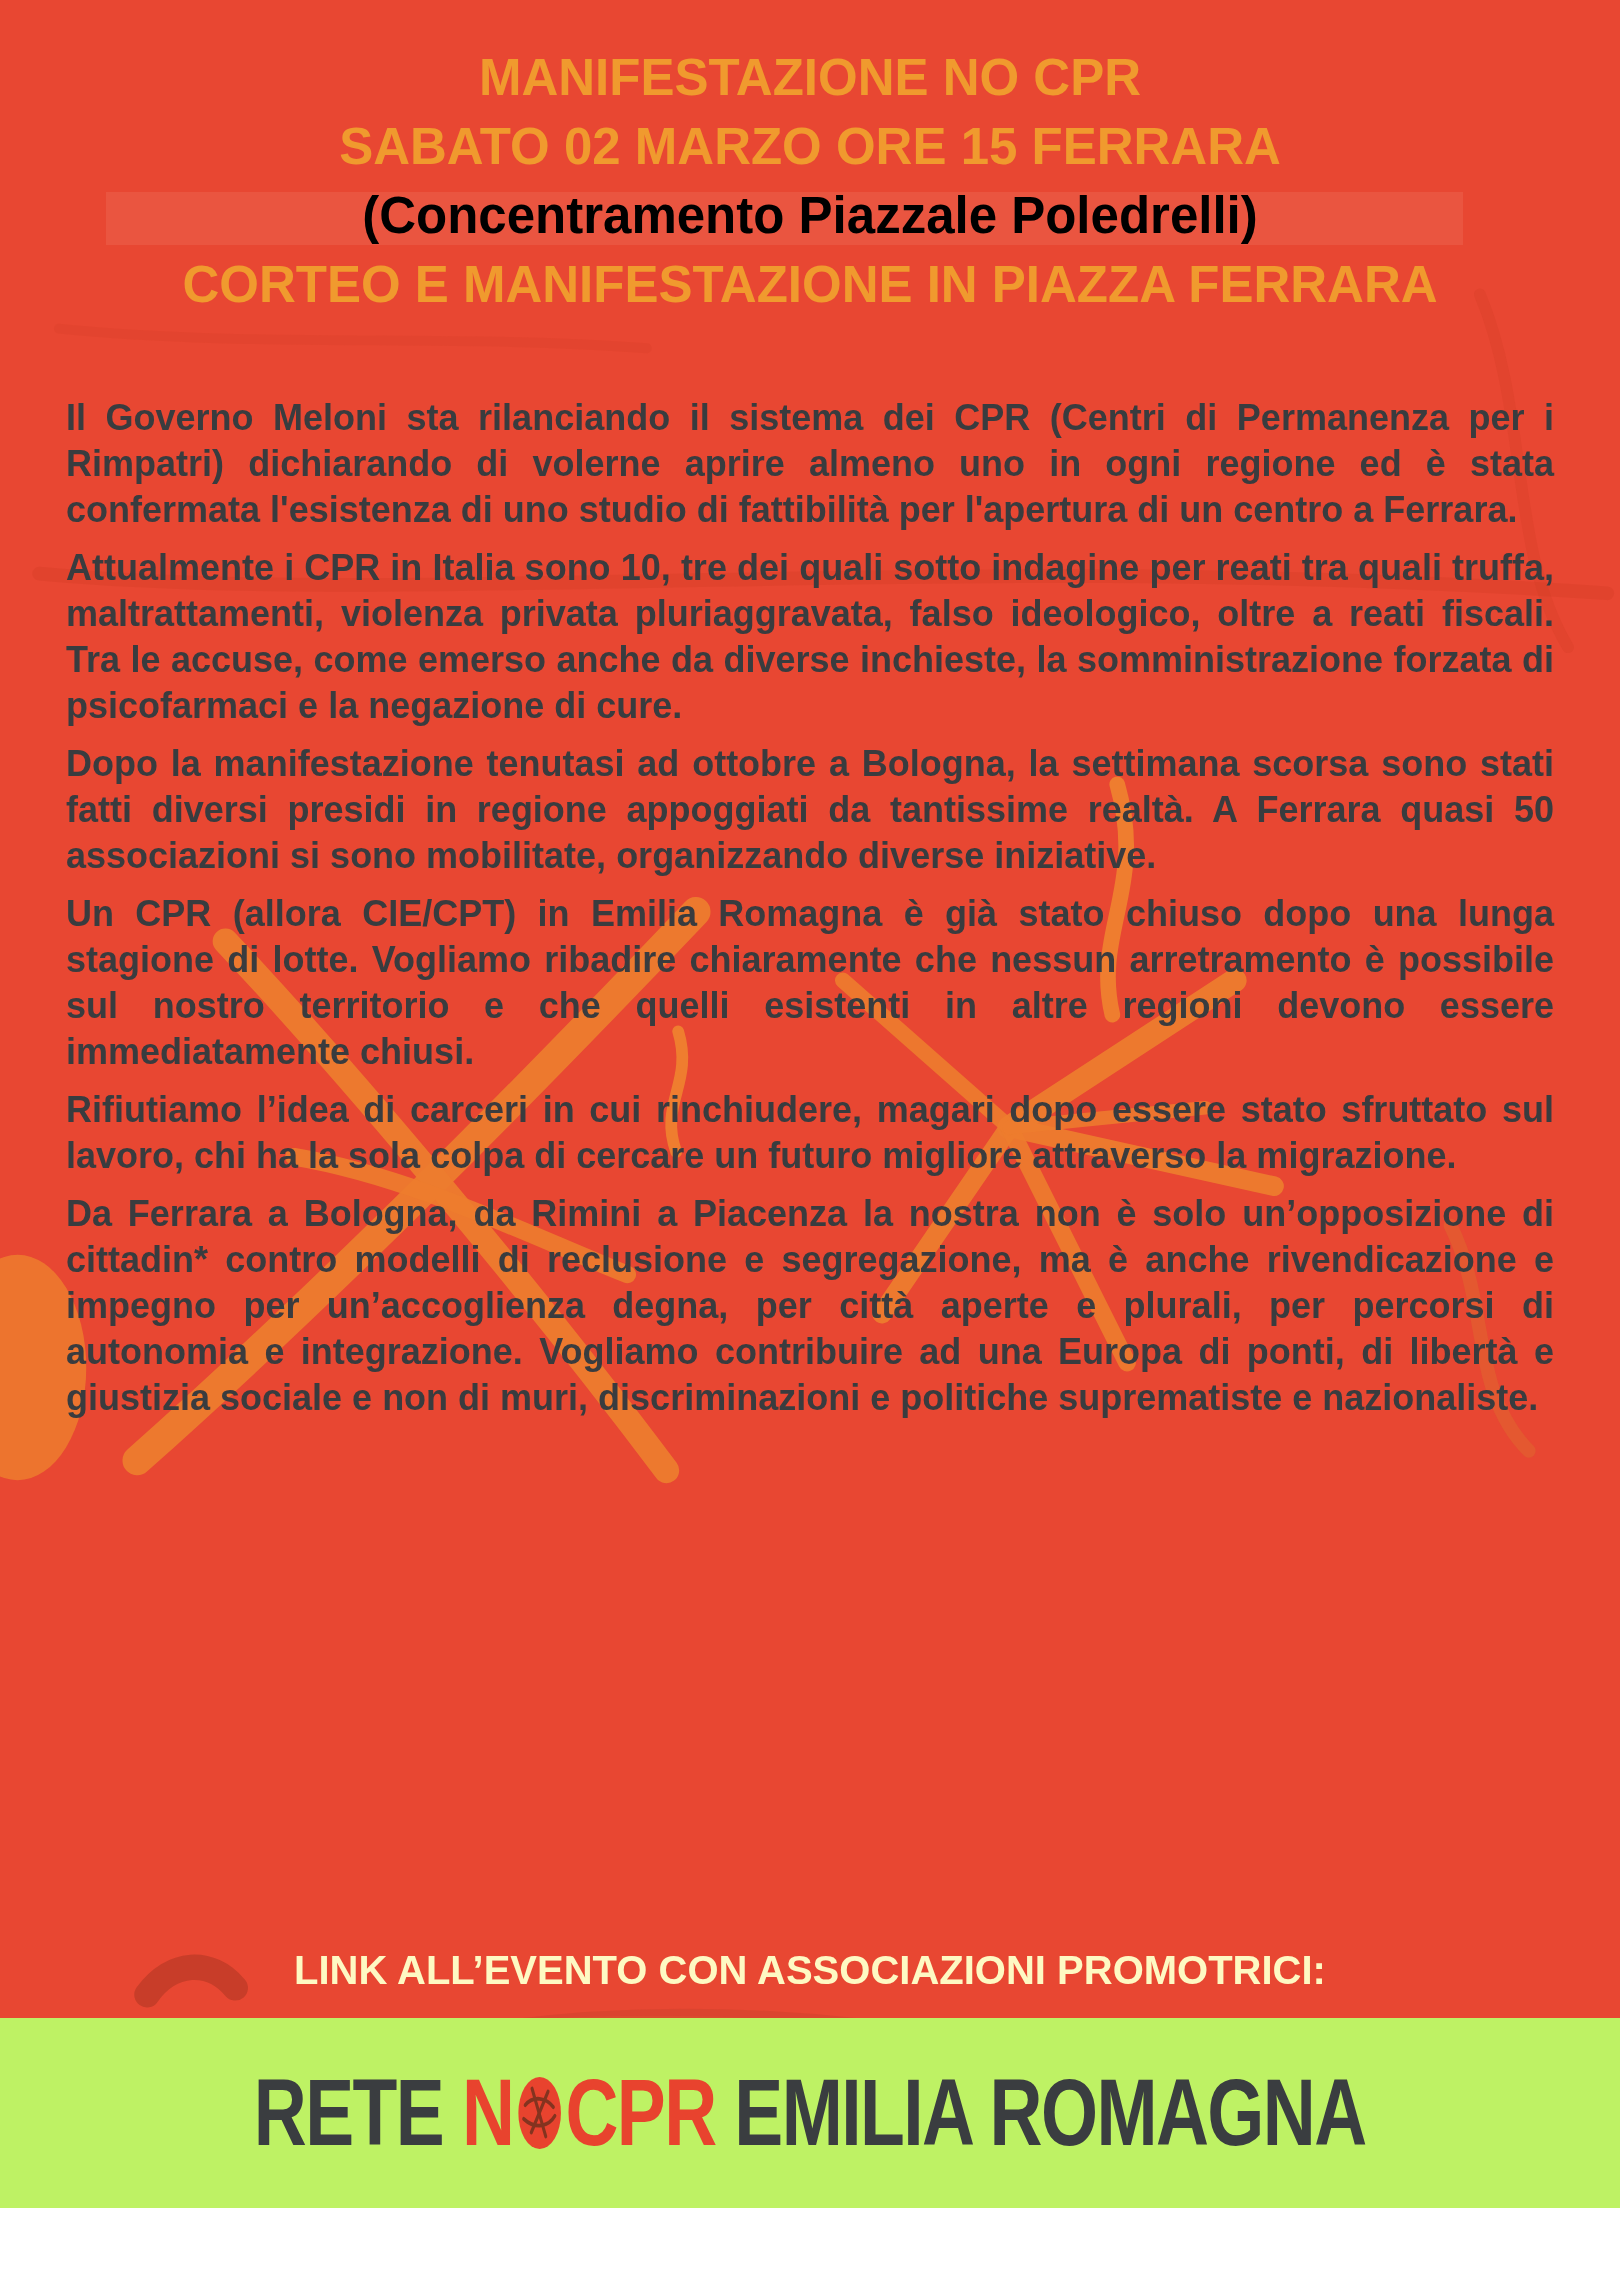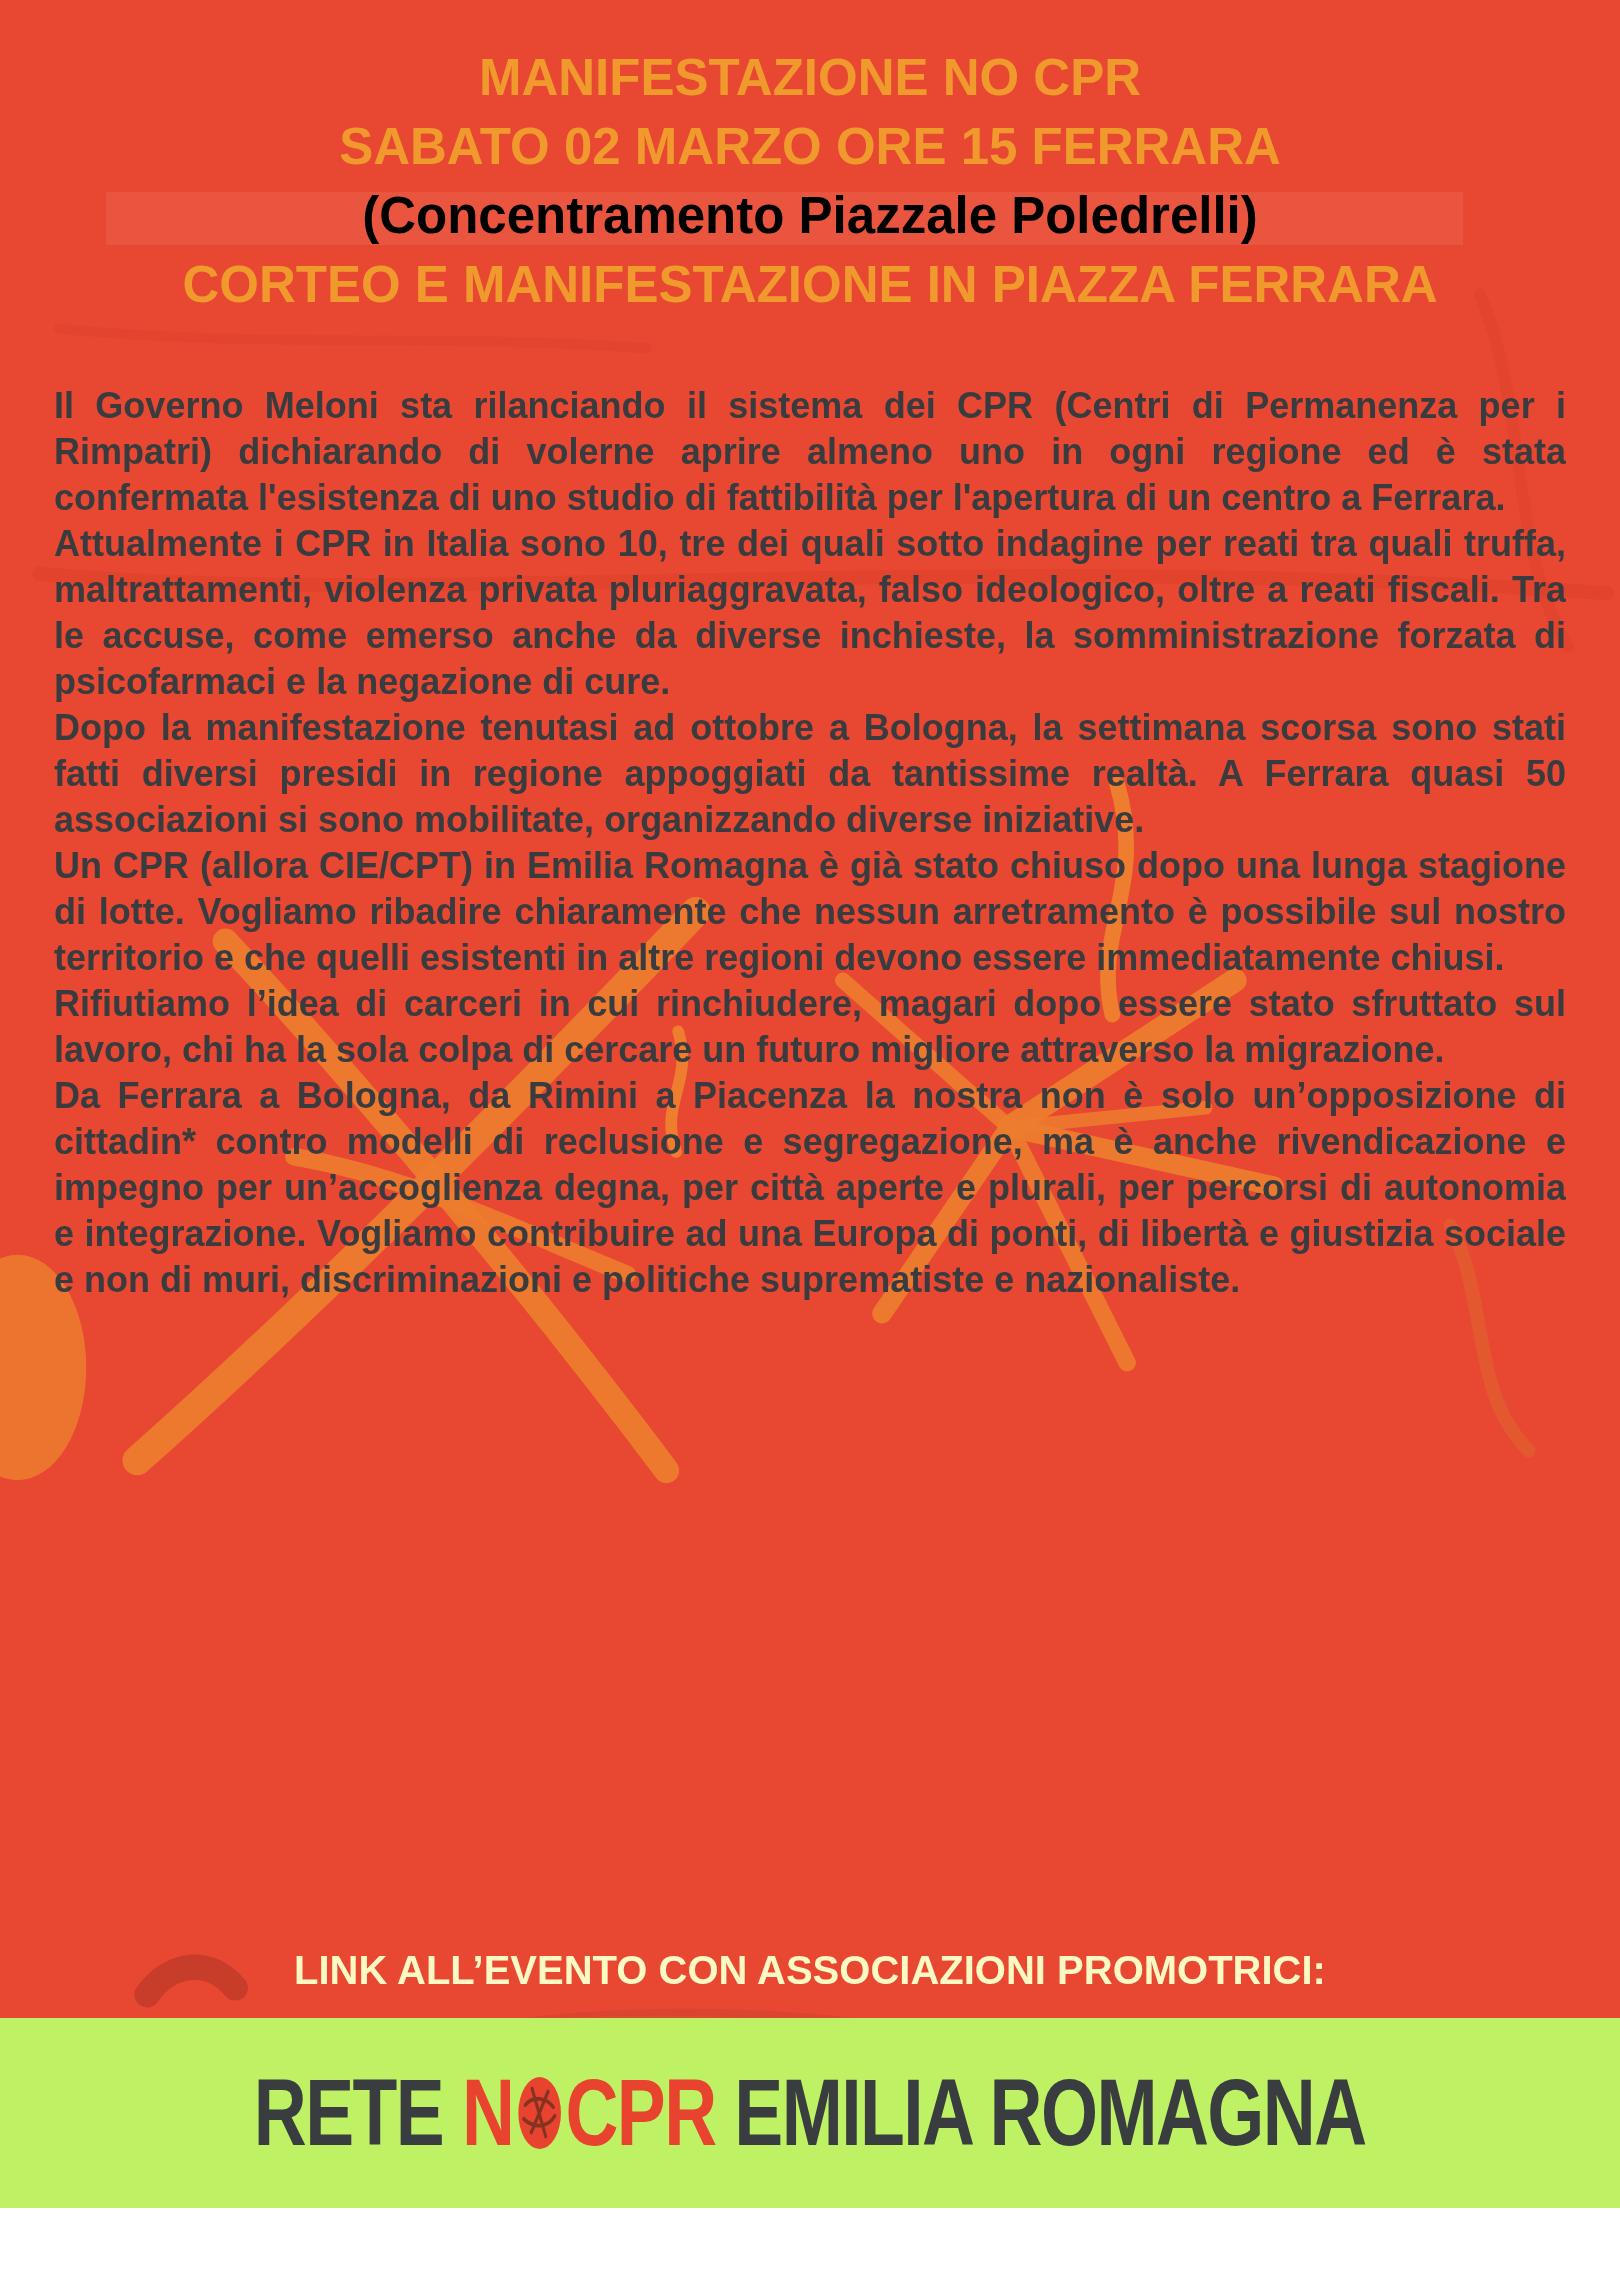--- a/index.html
+++ b/index.html
@@ -17,21 +17,21 @@
     position:absolute;top:43px;left:0;width:100%;text-align:center;
     font-weight:bold;font-stretch:condensed;
     font-size:51px;line-height:69px;color:#f09a2e;
   }
   .h-line-3{color:#000000;}
   .poster-body{
     position:absolute;top:383px;left:54px;width:1512px;height:1539px;overflow:hidden;
     color:#393c3f;font-weight:bold;font-stretch:condensed;
     font-size:36px;line-height:46px;text-align:justify;
   }
-  .poster-body p{margin:0;}
+  .poster-body p{margin:12px;}
   .link-block{
     position:absolute;top:1946px;left:0;width:100%;text-align:center;
     color:#fef9c3;font-weight:bold;font-stretch:condensed;
   }
   .link-label{font-size:40px;line-height:49px;}
   .link-url{font-size:45px;line-height:55px;margin-top:37px;letter-spacing:1px;cursor:pointer;}
   .footer-band{
     position:absolute;left:0;bottom:0;width:100%;height:190px;background:#bef264;
     display:flex;align-items:center;justify-content:center;
   }

